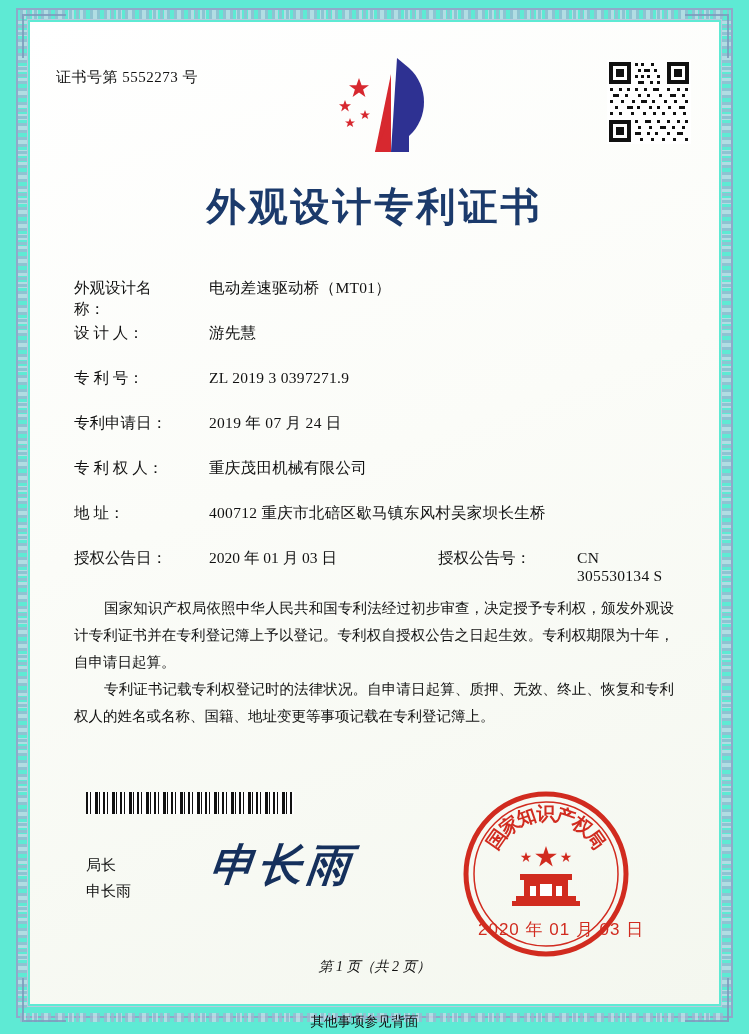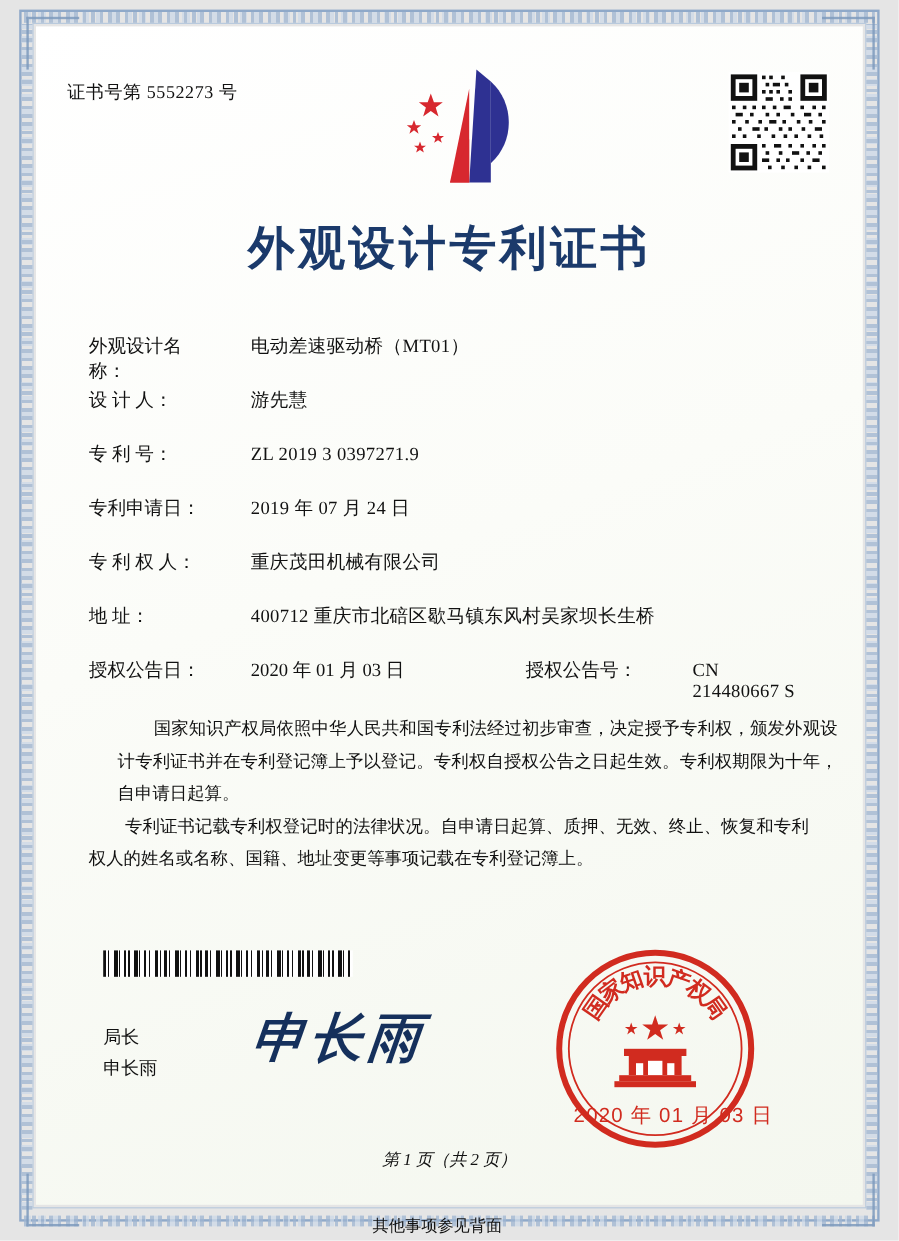--- a/index.html
+++ b/index.html
@@ -14,21 +14,21 @@
     color: #1a1a1a;
     position: relative;
     overflow: hidden;
   }
 
   .page {
     position: absolute;
     left: 0; top: 0;
     width: 749px;
     height: 1034px;
-    background: #e5e5e5;
+    background: #5eead4;
   }
 
   
   .border-outer {
     position: absolute;
     left: 16px; top: 8px;
     width: 717px; height: 1010px;
     border: 2px solid #8fa9c9;
     box-sizing: border-box;
   }
@@ -158,21 +158,21 @@
   
   .para {
     position: absolute;
     left: 74px;
     width: 600px;
     font-size: 14.5px;
     line-height: 27px;
     color: #111;
     text-align: justify;
   }
-  .para.p1 { top: 595px; margin-left: 24px; }
+  .para.p1 { top: 595px; }
   .para.p2 { top: 676px; }
   .indent { display: inline-block; width: 30px; }
 
   
   .barcode {
     position: absolute;
     left: 86px; top: 792px;
     width: 208px; height: 22px;
     background:
       repeating-linear-gradient(90deg,
@@ -393,21 +393,21 @@
 
     <div class="row">
       <div class="label">地 址：</div>
       <div class="value">400712 重庆市北碚区歇马镇东风村吴家坝长生桥</div>
     </div>
 
     <div class="row">
       <div class="label">授权公告日：</div>
       <div class="value2">2020 年 01 月 03 日</div>
       <div class="label2">授权公告号：</div>
-      <div class="value">CN 214480667 S</div>
+      <div class="value">CN 305530134 S</div>
     </div>
 
   </div>
 
   <div class="para p1">
     <span class="indent"></span><span>国家知识产权局依照中华人民共和国专利法经过初步审查，决定授予专利权，颁发外观设计专利证书并在专利登记簿上予以登记。专利权自授权公告之日起生效。专利权期限为十年，自申请日起算。</span>
   </div>
 
   <div class="para p2">
     <span class="indent"></span><span>专利证书记载专利权登记时的法律状况。自申请日起算、质押、无效、终止、恢复和专利权人的姓名或名称、国籍、地址变更等事项记载在专利登记簿上。</span>

